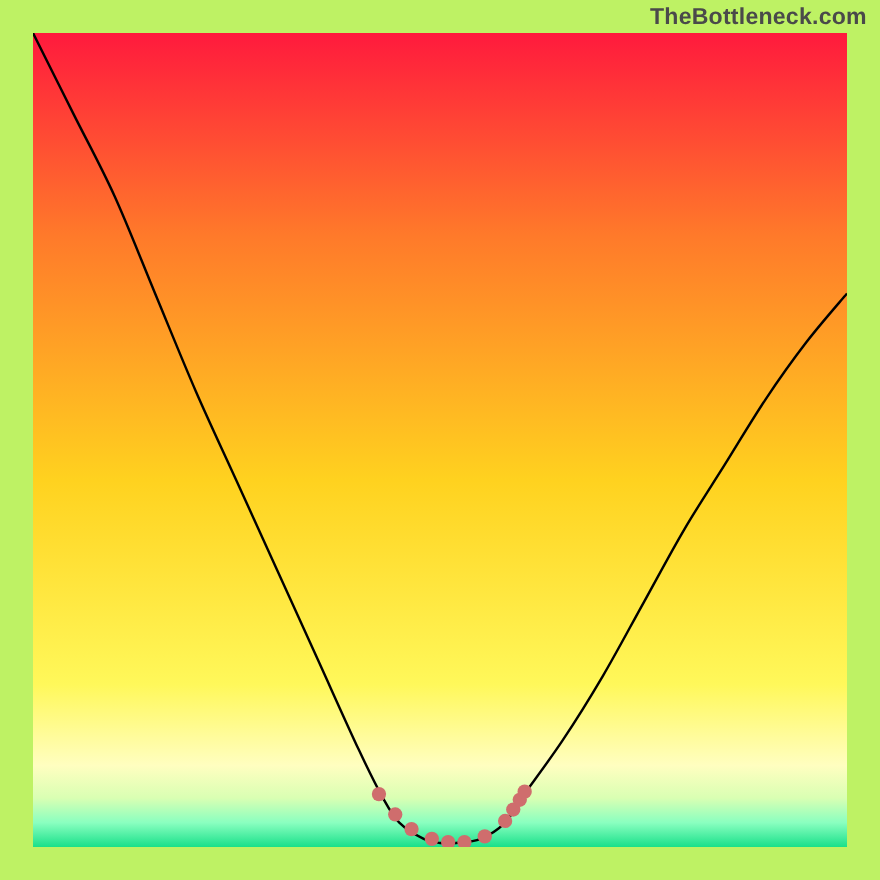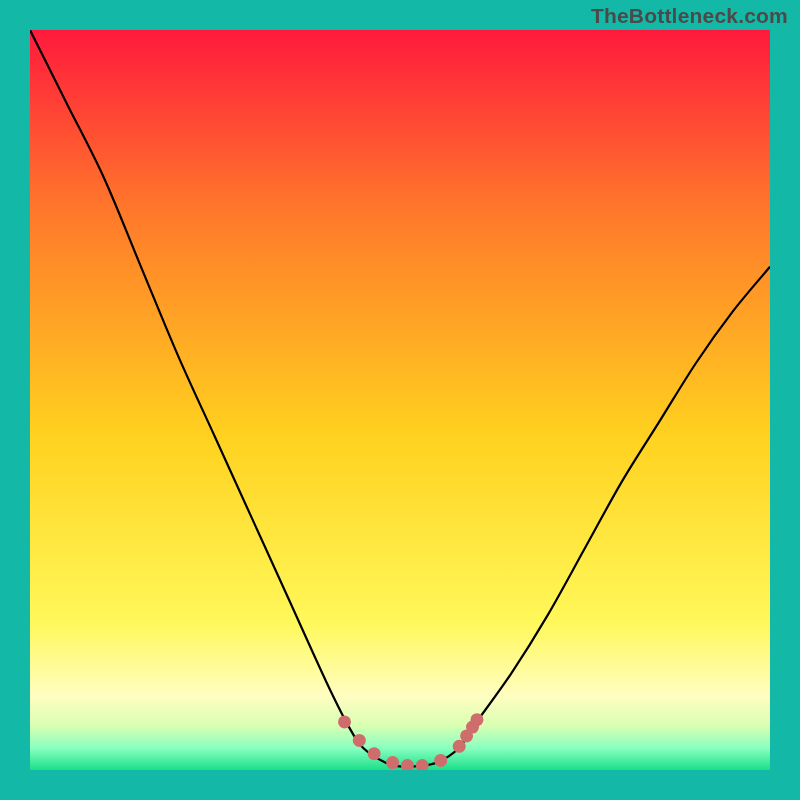--- a/index.html
+++ b/index.html
@@ -8,21 +8,21 @@
     width: 800px;
     height: 800px;
     background: #000;
     font-family: Arial, Helvetica, sans-serif;
     overflow: hidden;
   }
   .frame {
     position: relative;
     width: 800px;
     height: 800px;
-    background: #14b8a6;
+    background: #bef264;
   }
   .watermark {
     position: absolute;
     top: 4px;
     right: 12px;
     color: #4a4a4a;
     font-size: 21px;
     font-weight: 600;
     letter-spacing: 0.2px;
     z-index: 5;

